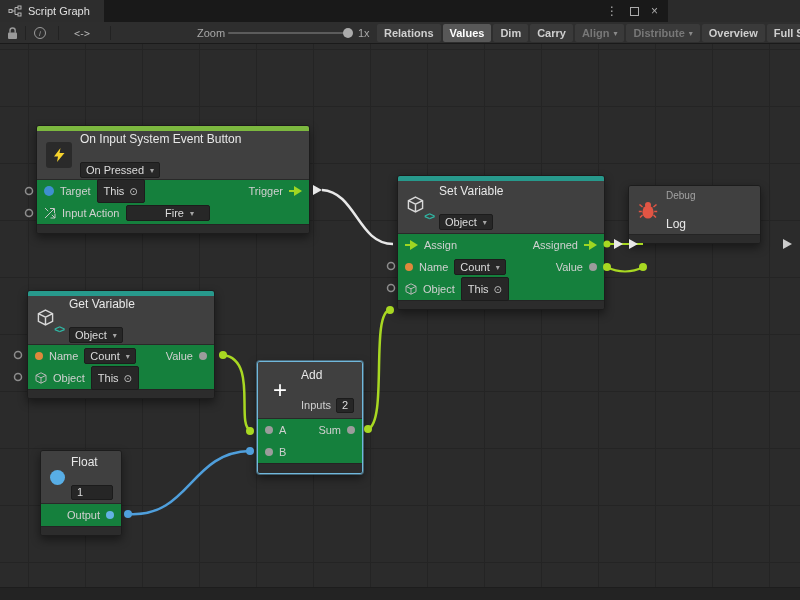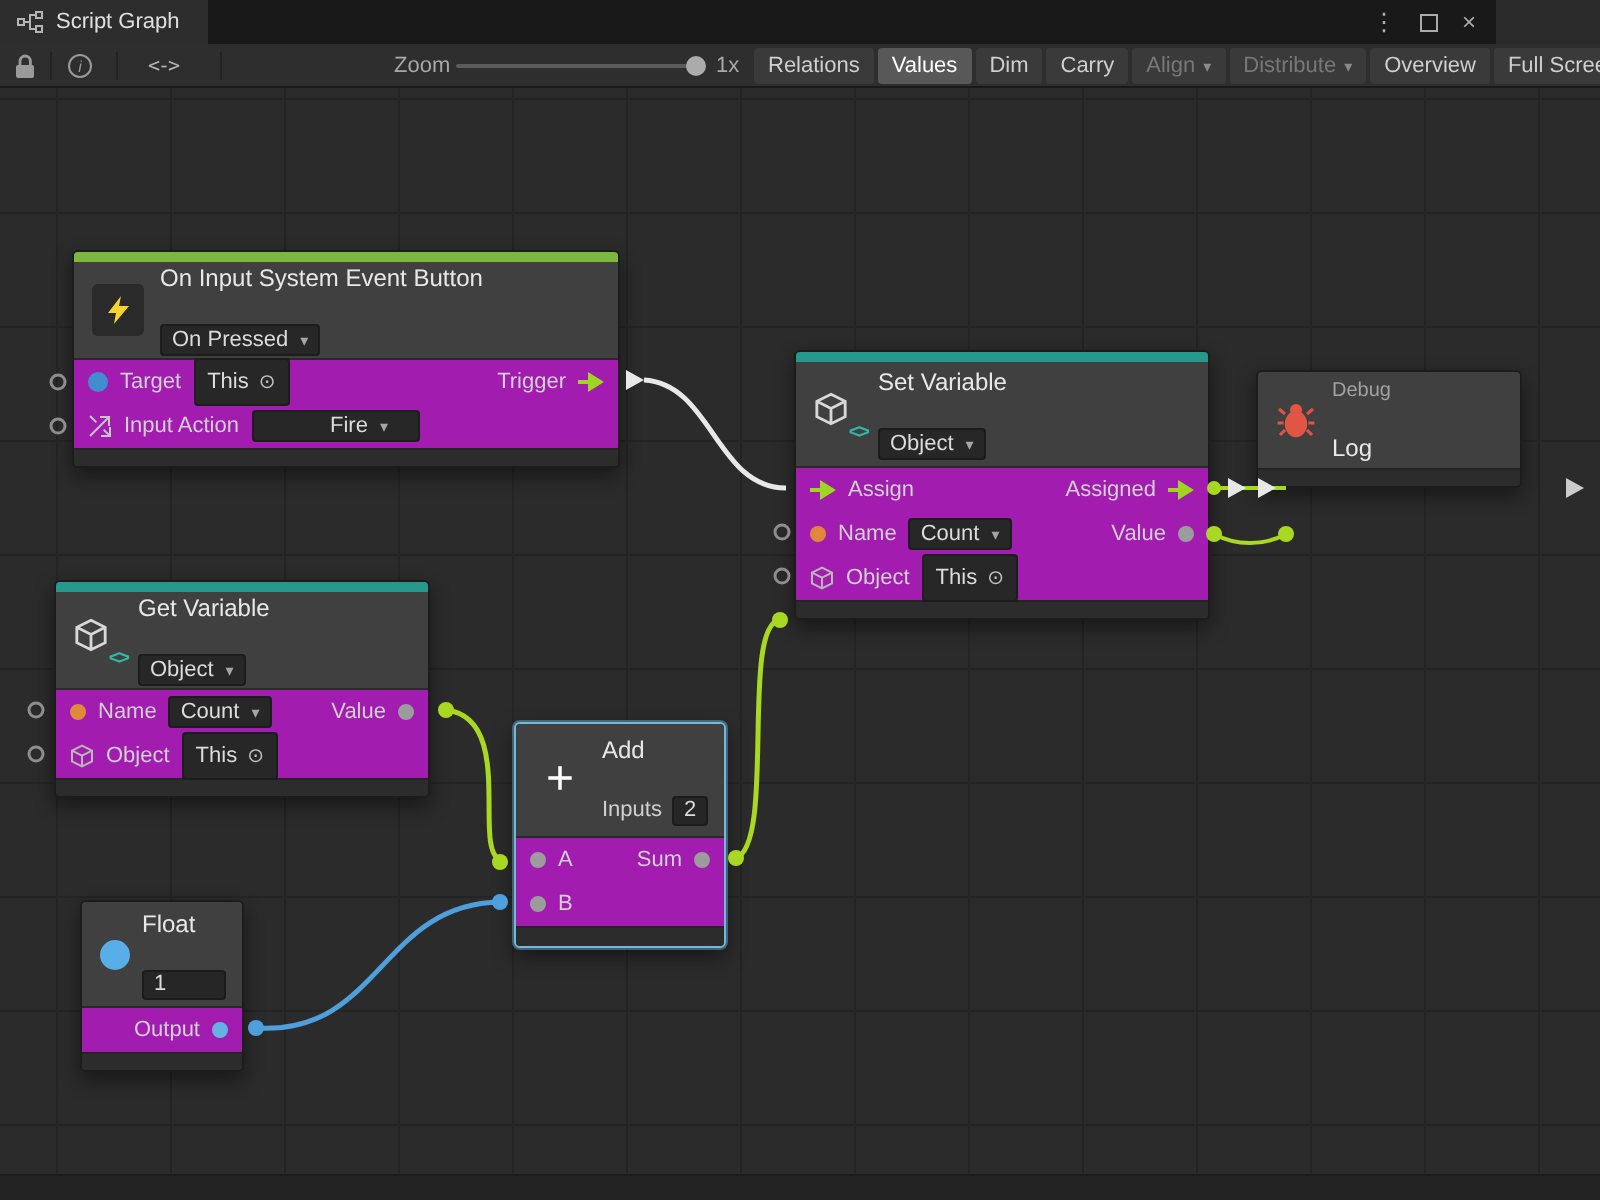--- a/index.html
+++ b/index.html
@@ -1,37 +1,37 @@
 <!DOCTYPE html>
 <html><head>
 <meta charset="utf-8">
 <style>
   * { margin:0; padding:0; box-sizing:border-box; }
   html,body { width:800px; height:600px; background:#1b1b1b; }
   body { font-family:"Liberation Sans","DejaVu Sans",sans-serif; -webkit-user-select:none; user-select:none; }
   .screen { position:relative; width:800px; height:600px; overflow:hidden; background:#2b2b2b; }
 
   
-  .titlebar { position:absolute; left:0; top:0; width:748px; height:22px; background:#191919; display:flex; align-items:center; }
+  .titlebar { position:absolute; left:0; top:0; width:668px; height:22px; background:#191919; display:flex; align-items:center; }
   .tab { height:22px; display:flex; align-items:center; gap:6px; padding:0 14px 0 8px; background:#2d2d2d; color:#e0e0e0; font-size:11px; }
   .win-controls { margin-left:auto; display:flex; align-items:center; gap:12px; padding-right:10px; color:#ababab; font-size:12px; }
   .win-square { width:9px; height:9px; border:1px solid #ababab; display:inline-block; }
   .win-glyph { cursor:default; }
 
   
   .toolbar { position:absolute; left:0; top:22px; width:800px; height:22px; background:#2e2e2e; border-bottom:1px solid #1a1a1a; }
   .tb-abs { position:absolute; top:0; height:22px; display:flex; align-items:center; color:#bdbdbd; font-size:11px; }
   .tb-sep { position:absolute; top:4px; width:1px; height:14px; background:#222; }
   .info-icon { width:12px; height:12px; border:1px solid #9a9a9a; border-radius:50%; display:flex; align-items:center; justify-content:center; font-size:8px; color:#9a9a9a; font-style:italic; }
   .info-icon::before { content:"i"; }
   .fit-glyph { font-family:"DejaVu Sans Mono",monospace; font-size:10px; color:#b5b5b5; letter-spacing:-1px; }
   .zoom-track { position:absolute; left:228px; top:10px; width:120px; height:2px; background:#5c5c5c; border-radius:1px; }
   .zoom-handle { position:absolute; right:-5px; top:-4px; width:10px; height:10px; border-radius:50%; background:#ababab; }
   .tb-buttons { position:absolute; left:377px; top:2px; height:18px; display:flex; gap:2px; }
-  .tb-btn { height:18px; display:flex; align-items:center; gap:4px; padding:0 7px; background:#3a3a3a; border-radius:2px; color:#cfcfcf; font-size:11px; white-space:nowrap; }
+  .tb-btn { height:18px; display:flex; align-items:center; gap:4px; padding:0 7px; background:#3a3a3a; border-radius:2px; color:#cfcfcf; font-size:11px; white-space:nowrap;font-weight:bold; }
   .tb-btn.active { background:#585858; color:#fff; }
   .tb-btn.dim { color:#787878; }
   .tb-btn .caret { font-size:8px; color:#8a8a8a; }
 
   
   .canvas { position:absolute; left:0; top:44px; width:800px; height:556px;
     background-color:#2b2b2b;
     background-image:
       linear-gradient(#242424 1px, transparent 1px),
       linear-gradient(90deg, #242424 1px, transparent 1px);
@@ -43,21 +43,21 @@
   .node { position:absolute; background:#363636; border:1px solid #1c1c1c; border-radius:3px;
     box-shadow:0 4px 10px rgba(0,0,0,.45); color:#d6d6d6; font-size:11px; }
   .node.selected { border:1px solid #71b8dc; box-shadow:0 0 0 1px rgba(113,184,220,.45), 0 4px 10px rgba(0,0,0,.5); }
   .accent { height:5px; border-radius:2px 2px 0 0; }
   .accent.green { background:#7cb83f; }
   .accent.teal { background:#27998c; }
   .nheader { display:flex; align-items:center; gap:8px; padding:0 9px; background:#404040; }
   .hcol { display:flex; flex-direction:column; justify-content:center; gap:16px; }
   .ntitle { font-size:12px; color:#e8e8e8; white-space:nowrap; }
   .nsub { font-size:10px; color:#a2a2a2; }
-  .nbody { border-top:1px solid #292929; background:#a21caf; }
+  .nbody { border-top:1px solid #292929; background:#15803d; }
   .nrow { display:flex; align-items:center; gap:6px; height:22px; padding:0 7px; }
   .rgroup { margin-left:auto; display:flex; align-items:center; gap:6px; }
   .nfooter { height:9px; background:#2c2c2c; border-top:1px solid #242424; border-radius:0 0 2px 2px; }
   .plabel { color:#d0d0d0; white-space:nowrap; }
 
   .dd { display:inline-flex; align-items:center; gap:6px; background:#272727; border:1px solid #1c1c1c; border-radius:2px; padding:1px 5px; font-size:11px; color:#dcdcdc; width:max-content; }
   .dd::after { content:"▾"; font-size:8px; color:#a5a5a5; }
   .dd.wide { min-width:84px; justify-content:center;padding-left:29px; }
   .chip { display:inline-flex; align-items:center; gap:5px; background:#272727; border:1px solid #1c1c1c; border-radius:2px; padding:5px 6px; font-size:11px; color:#dcdcdc; }
   .chip::after { content:"⊙"; color:#c2c2c2; font-size:10px; }

